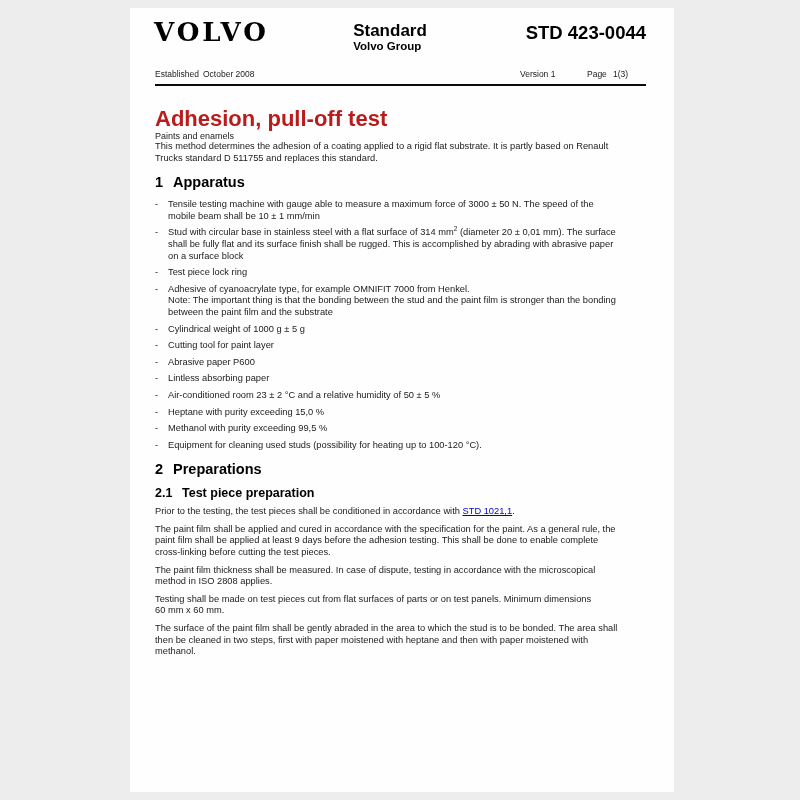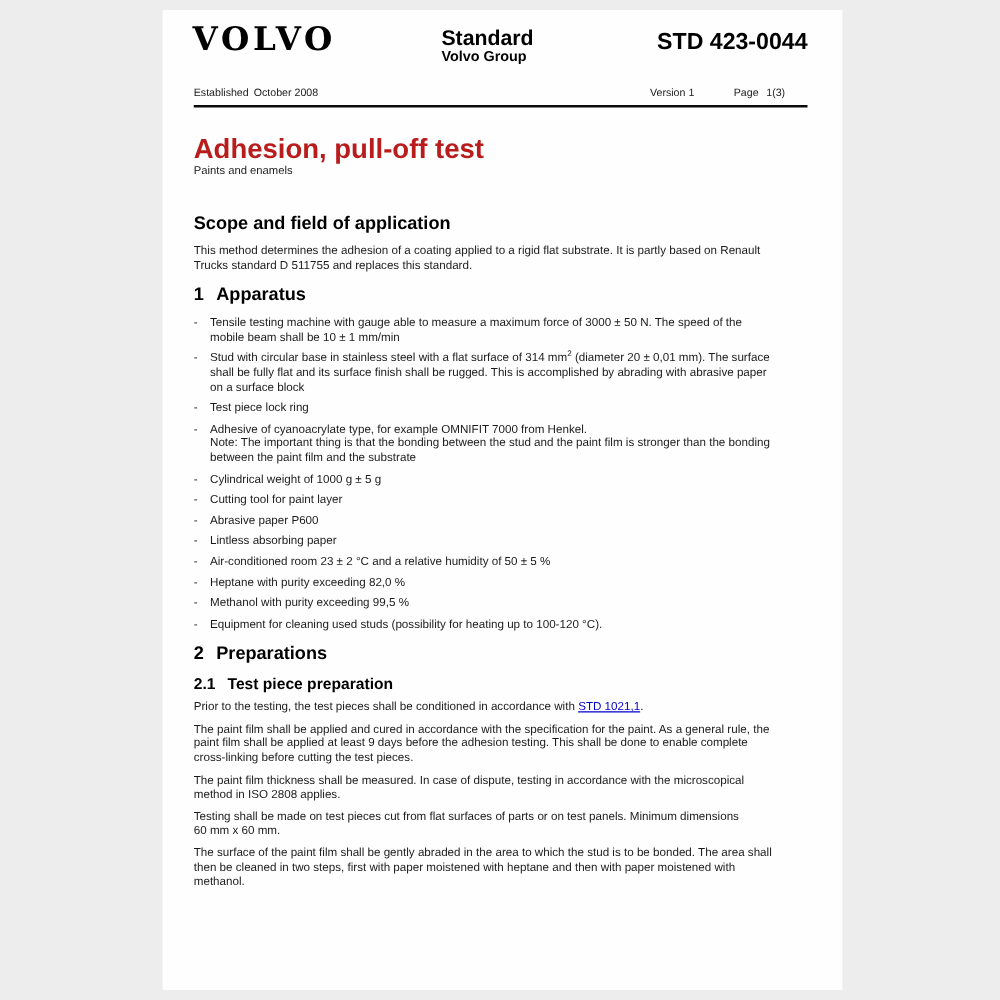--- a/index.html
+++ b/index.html
@@ -82,21 +82,20 @@
       <span class="m-pagev">1(3)</span>
     </div>
     <div class="rule"></div>
   </div>
 
   <div class="content">
 
     <div class="title">Adhesion, pull-off test</div>
     <div class="subtitle">Paints and enamels</div>
 
-    <div class="h-scope">Scope and field of application</div>
     <div class="para">
         <div>This method determines the adhesion of a coating applied to a rigid flat substrate. It is partly based on Renault</div>
         <div>Trucks standard D 511755 and replaces this standard.</div>
       </div>
 
     <div class="h-sec"><span class="hnum">1</span><span>Apparatus</span></div>
 
     <ul class="blist">
       <li class="bullet">
         <span class="dash">-</span>
@@ -155,21 +154,21 @@
       </li>
       <li class="bullet">
         <span class="dash">-</span>
         <div class="btext">
             <div>Air-conditioned room 23 ± 2 °C and a relative humidity of 50 ± 5 %</div>
           </div>
       </li>
       <li class="bullet">
         <span class="dash">-</span>
         <div class="btext">
-            <div>Heptane with purity exceeding 82,0 %</div>
+            <div>Heptane with purity exceeding 15,0 %</div>
           </div>
       </li>
       <li class="bullet">
         <span class="dash">-</span>
         <div class="btext">
             <div>Methanol with purity exceeding 99,5 %</div>
           </div>
       </li>
       <li class="bullet">
         <span class="dash">-</span>

